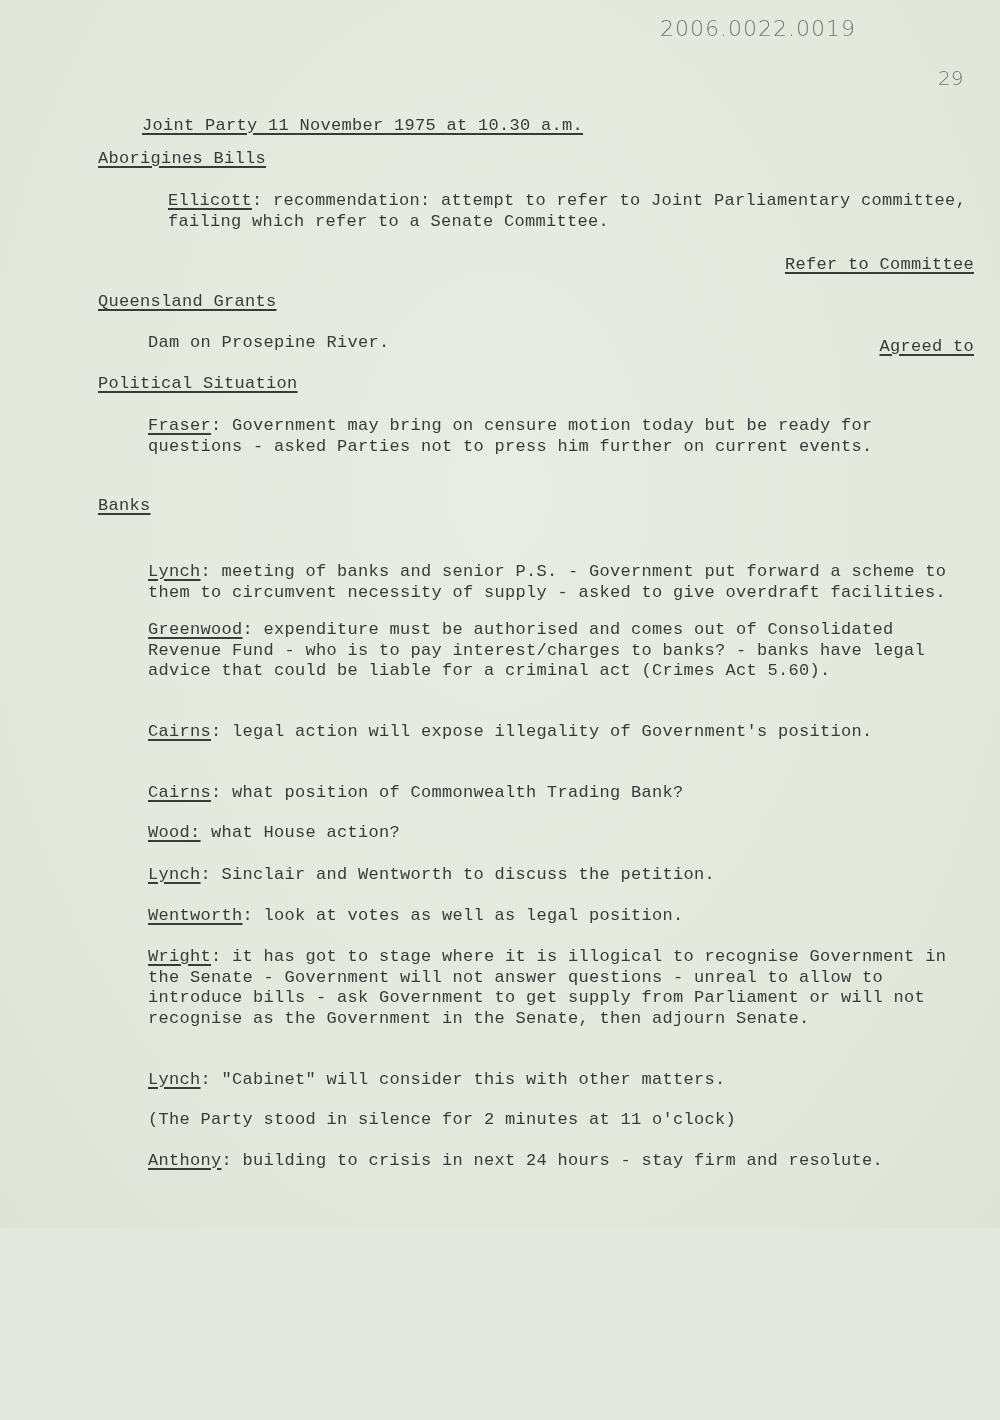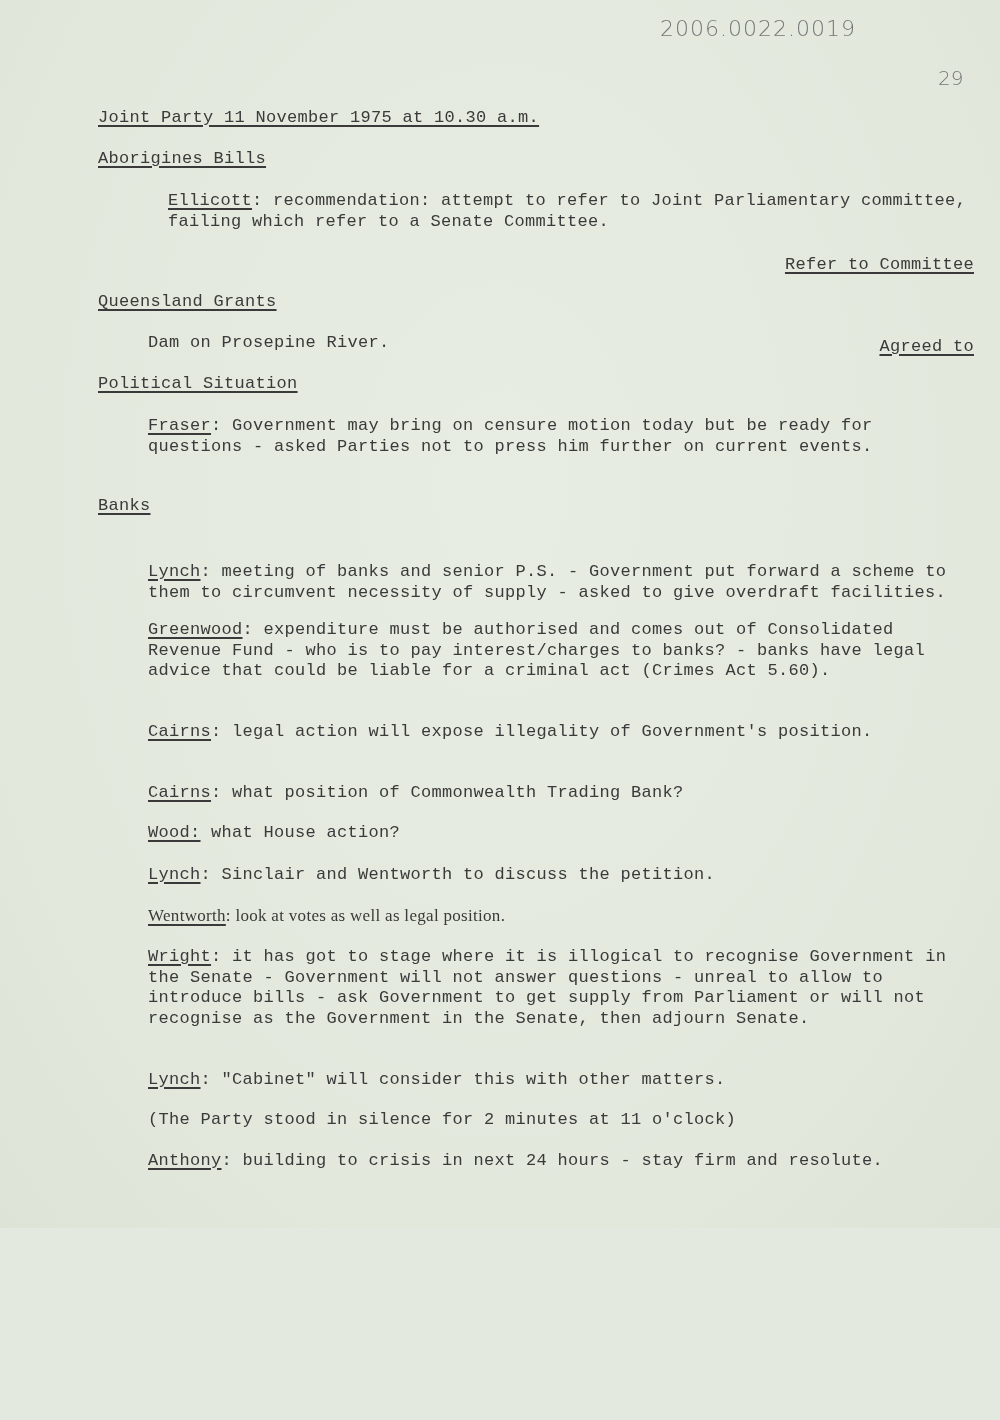--- a/index.html
+++ b/index.html
@@ -21,21 +21,21 @@
   .right { right:26px; text-align:right; }
 </style>
 </head>
 <body>
 
 <div class="page">
 
   <div class="hand acc">2006.0022.0019</div>
   <div class="hand pg">29</div>
 
-  <div class="line heading u" style="top:108px;">Joint Party 11 November 1975 at 10.30 a.m.</div>
+  <div class="line heading u" style="top:116px;margin-left:44px;">Joint Party 11 November 1975 at 10.30 a.m.</div>
 
   <div class="line heading u" style="top:149px;">Aborigines Bills</div>
   <div class="line para" style="top:191px;margin-left:20px;"><span class="u">Ellicott</span><span>:  recommendation:  attempt to refer to Joint Parliamentary committee, failing which refer to a Senate Committee.</span></div>
   <div class="line right u" style="top:255px;">Refer to Committee</div>
 
   <div class="line heading u" style="top:292px;text-align:right;">Queensland Grants</div>
   <div class="line" style="left:148px; top:333px;">Dam on Prosepine River.</div>
   <div class="line right u" style="top:337px;">Agreed to</div>
 
   <div class="line heading u" style="top:374px;">Political Situation</div>
@@ -48,21 +48,21 @@
   <div class="line para" style="top:620px; width:780px;"><span class="u">Greenwood</span><span>:  expenditure must be authorised and comes out of Consolidated Revenue Fund - who is to pay interest/charges to banks? - banks have legal advice that could be liable for a criminal act (Crimes Act 5.60).</span></div>
 
   <div class="line para" style="top:722px; width:770px;"><span class="u">Cairns</span><span>:  legal action will expose illegality of Government's position.</span></div>
 
   <div class="line para" style="top:783px;"><span class="u">Cairns</span><span>:  what position of Commonwealth Trading Bank?</span></div>
 
   <div class="line para" style="top:823px;"><span class="u">Wood:</span><span>  what House action?</span></div>
 
   <div class="line para" style="top:865px;"><span class="u">Lynch</span><span>:  Sinclair and Wentworth to discuss the petition.</span></div>
 
-  <div class="line para" style="top:906px;font-family:Liberation Serif, serif;"><span class="u">Wentworth</span><span>:  look at votes as well as legal position.</span></div>
+  <div class="line para" style="top:906px;"><span class="u">Wentworth</span><span>:  look at votes as well as legal position.</span></div>
 
   <div class="line para" style="top:947px; width:815px;"><span class="u">Wright</span><span>:  it has got to stage where it is illogical to recognise Government in the Senate - Government will not answer questions - unreal to allow to introduce bills - ask Government to get supply from Parliament or will not recognise as the Government in the Senate, then adjourn Senate.</span></div>
 
   <div class="line para" style="top:1070px;"><span class="u">Lynch</span><span>:  "Cabinet" will consider this with other matters.</span></div>
 
   <div class="line para" style="top:1110px;"><span>(The Party stood in silence for 2 minutes at 11 o'clock)</span></div>
 
   <div class="line para" style="top:1151px; width:780px;"><span class="u">Anthony</span><span>:  building to crisis in next 24 hours - stay firm and resolute.</span></div>
 
 </div>

